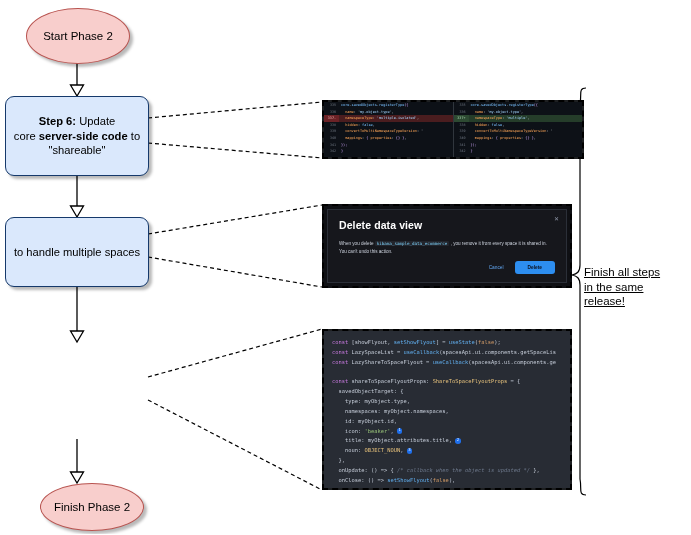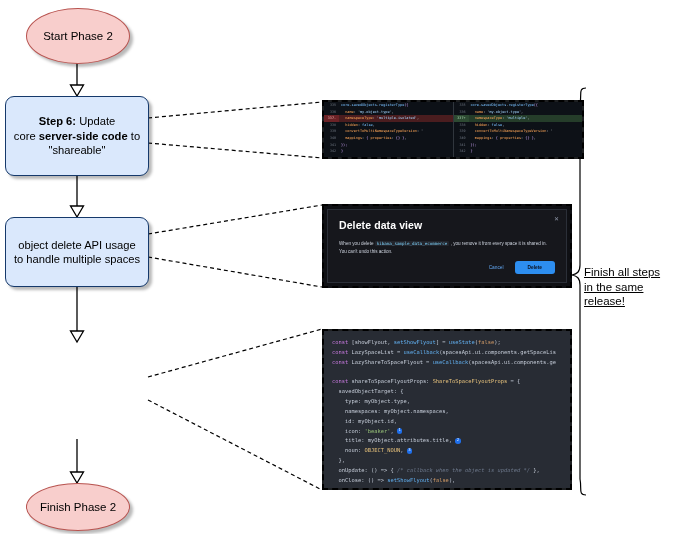--- a/index.html
+++ b/index.html
@@ -248,27 +248,26 @@
   <div class="process abs" style="left:5px; top:96px; width:144px; height:80px;">
     <div>
       <div><b>Step 6:</b><span> Update</span></div>
       <div><span>core </span><b>server-side code</b><span> to</span></div>
       <div>"shareable"</div>
     </div>
   </div>
 
   <div class="process abs" style="left:5px; top:217px; width:144px; height:70px;">
     <div>
-      <div>object delete API usage</div>
       <div>to handle multiple spaces</div>
     </div>
   </div>
 
 
-  <div class="terminal abs" style="left:26px; top:483px; width:102px; height:46px;">
+  <div class="terminal abs" style="left:40px; top:483px; width:102px; height:46px;">
     <span>Finish Phase 2</span>
   </div>
 
   <div class="shot" style="left:322px; top:100px; width:262px; height:59px;">
     <div class="diff">
       <div class="diff-pane" id="diff-left">
           <div class="dl"><span class="ln">335</span><span class="code t-plain"><span class="t-key">core</span>.<span class="t-key">savedObjects</span>.<span class="t-key">registerType</span><span class="t-brace">(</span><span class="t-brace">{</span></span></div>
           <div class="dl"><span class="ln">336</span><span class="code t-plain">  <span class="t-prop">name</span>: <span class="t-str">'my-object-type'</span>,</span></div>
           <div class="dl del"><span class="ln">337-</span><span class="code t-plain">  <span class="t-prop">namespaceType</span>: <span class="t-str">'multiple-isolated'</span>,</span></div>
           <div class="dl"><span class="ln">338</span><span class="code t-plain">  <span class="t-prop">hidden</span>: <span class="t-lit">false</span>,</span></div>

